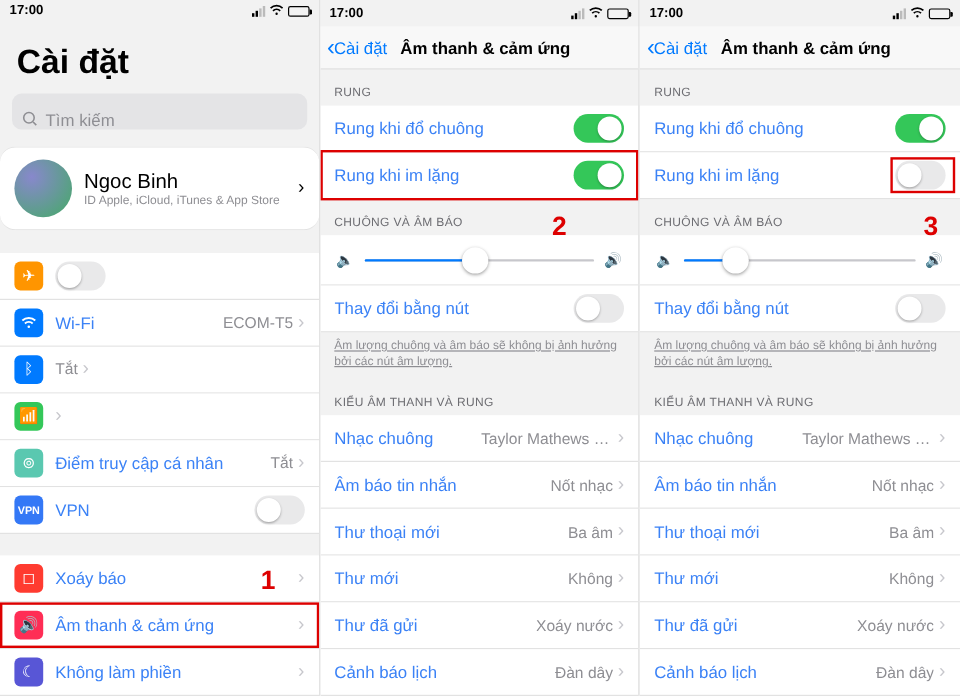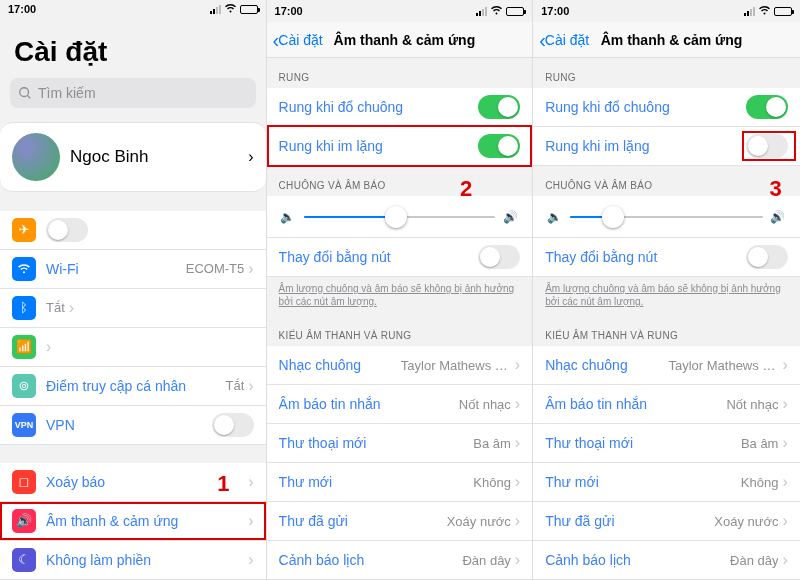--- a/index.html
+++ b/index.html
@@ -46,21 +46,21 @@
     font-weight: 700;
     padding: 18px 14px 10px;
     color: #000;
   }
   .search {
     margin: 0 10px 14px;
     background: #e4e4e6;
     border-radius: 8px;
     height: 30px;
     display: flex;
-    align-items: center;
+    align-items: flex-start;
     padding: 14px 8px;
     color: #8e8e93;
     font-size: 14px;
   }
   .search svg { width: 14px; height: 14px; margin-right: 6px; }
 
   .list { background: #fff; }
   .sep-gap { height: 22px; background: #f2f2f2; }
 
   .row {
@@ -172,20 +172,21 @@
         <circle cx="7" cy="7" r="5" stroke="#8e8e93" stroke-width="1.5" fill="none"></circle>
         <line x1="11" y1="11" x2="14" y2="14" stroke="#8e8e93" stroke-width="1.5"></line>
       </svg>
     <span>Tìm kiếm</span>
   </div>
 
   <div class="profile-row">
     <div class="avatar"></div>
     <div class="ptext">
       <div class="pname">Ngoc Binh</div>
+      <div class="psub">ID Apple, iCloud, iTunes &amp; App Store</div>
     </div>
     <span class="chev">›</span>
   </div>
 
   <div class="sep-gap"></div>
 
   <div class="list">
     <div class="row">
       <span class="icon ic-orange">✈</span>
       <span class="toggle off">

